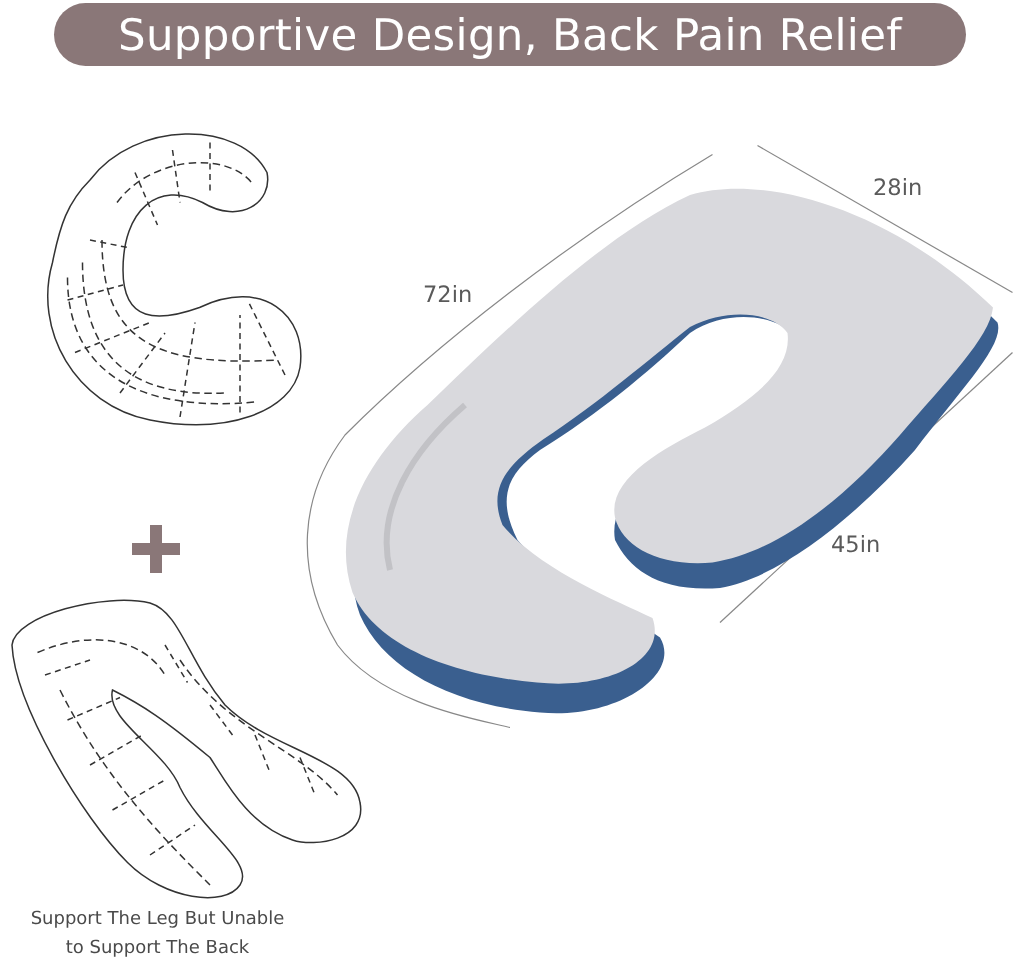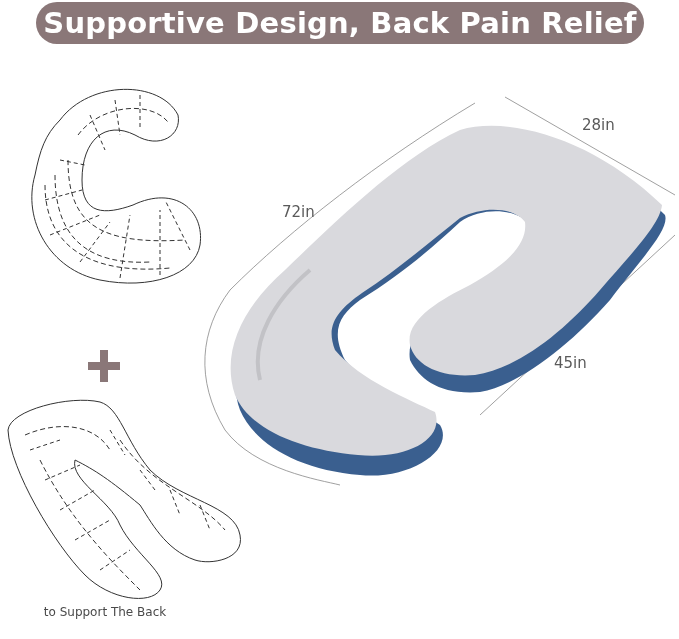--- a/index.html
+++ b/index.html
@@ -1,18 +1,18 @@
 <!DOCTYPE html>
 <html><head>
 <meta charset="utf-8">
 <style>
   html,body{margin:0;padding:0;background:#fff;}
   body{width:679px;height:639px;position:relative;overflow:hidden;font-family:"DejaVu Sans","Liberation Sans",sans-serif;}
   .banner{position:absolute;left:36px;top:2px;width:608px;height:42px;background:#8a7778;border-radius:21px;
-    color:#fff;font-weight:bold;font-size:29px;line-height:42px;text-align:center;letter-spacing:0.2px;}
+    color:#fff;font-weight:normal;font-size:29px;line-height:42px;text-align:center;letter-spacing:0.2px;}
   .caption{position:absolute;color:#4a4a4a;font-size:12px;line-height:19px;text-align:center;}
   .cap1{left:0;top:302px;width:216px;}
   .cap2{left:0;top:603px;width:210px;}
   .plus{position:absolute;left:88px;top:350px;width:32px;height:32px;}
   .plus .h{position:absolute;left:0;top:12px;width:32px;height:8px;background:#8a7778;}
   .plus .v{position:absolute;left:12px;top:0;width:8px;height:32px;background:#8a7778;}
   .dim{position:absolute;color:#5a5a5a;font-size:15px;text-align:right;}
   svg{position:absolute;left:0;top:0;}
 </style>
 </head>
@@ -45,27 +45,28 @@
     <line x1="675" y1="235" x2="480" y2="415"></line>
   </g>
 
   <g>
     <path d="M240,410 C225,370 250,320 290,280 C340,230 410,165 470,135 C520,120 600,150 665,215 C670,230 640,260 610,300 C570,345 520,385 480,392 C440,395 420,380 410,360 C405,330 440,310 470,295 C510,270 535,250 530,225 C520,210 485,205 460,222 C430,250 400,275 360,300 C340,315 330,330 345,360 C370,390 420,410 440,425 C455,450 410,480 360,475 C300,470 255,445 240,410 Z" fill="#3a5f8f"></path>
     <path d="M235,395 C220,350 245,305 285,270 C335,222 400,158 460,130 C510,115 595,140 662,205 C660,225 630,255 600,290 C565,330 520,368 475,375 C440,378 415,365 410,345 C405,320 440,300 470,285 C505,265 528,245 525,222 C515,208 485,205 460,218 C432,240 400,268 362,293 C338,310 325,325 335,350 C360,380 410,400 435,412 C445,440 405,460 358,455 C300,450 250,430 235,395 Z" fill="#d9d9dd"></path>
     <path d="M260,380 C250,340 275,300 310,270" fill="none" stroke="#c2c2c6" stroke-width="4"></path>
   </g>
 </svg>
 
-<div class="dim" style="left:282px;top:187px;margin-top:16px;">72in</div>
+<div class="dim" style="left:282px;top:187px;">72in</div>
 <div class="dim" style="left:582px;top:116px;">28in</div>
 <div class="dim" style="left:554px;top:354px;">45in</div>
 
 <div class="caption cap1">
 </div>
 
 <div class="plus">
   <div class="h"></div>
   <div class="v"></div>
 </div>
 
 <div class="caption cap2">
+  <div>Support The Leg But Unable</div>
   <div>to Support The Back</div>
 </div>
 
 </body></html>

